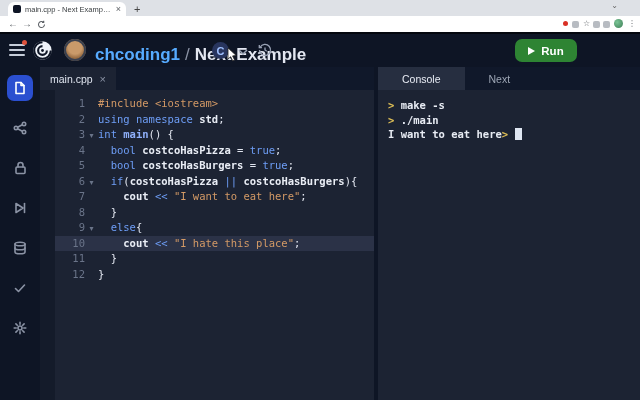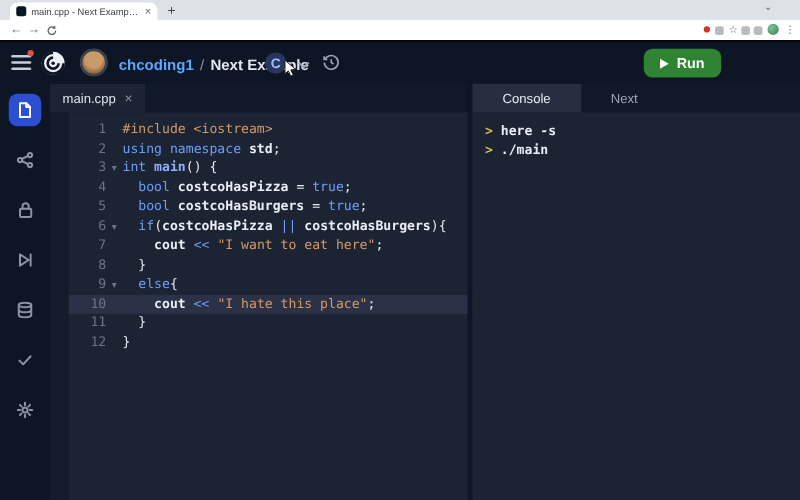--- a/index.html
+++ b/index.html
@@ -31,21 +31,21 @@
 
   
   #app-header { position:absolute; left:0; top:34px; width:640px; height:33px; background:#0e1525; }
   #hamburger { position:absolute; left:9px; top:10px; width:16px; height:12px; }
   #hamburger span { display:block; height:2px; background:#c6cdd9; margin-bottom:3px; border-radius:1px; }
   #notif-dot { position:absolute; left:22px; top:6px; width:5px; height:5px; border-radius:50%; background:#e0533d; }
   #replit-logo { position:absolute; left:32px; top:6px; width:21px; height:21px; }
   #header-avatar { position:absolute; left:64px; top:5px; width:22px; height:22px; border-radius:50%;
                    background:radial-gradient(circle at 50% 38%, #c99a6a 0 38%, #9a6e44 60%, #7c5634 100%);
                    box-shadow:0 0 0 2px #39404f inset; }
-  #breadcrumb { position:absolute; left:95px; top:11px; font-size:12px; display:flex; gap:5px; align-items:center; }
+  #breadcrumb { position:absolute; left:95px; top:11px; font-size:17px; display:flex; gap:5px; align-items:center; }
   #crumb-user { color:#57abff; font-weight:bold; }
   #crumb-sep { color:#8b93a5; }
   #crumb-project { color:#e3e7f1; font-weight:bold; }
   #lang-badge { position:absolute; left:212px; top:8px; width:17px; height:17px; border-radius:50%;
                 background:#28355e; color:#9fc0ff; font-size:11px; font-weight:bold;
                 display:flex; align-items:center; justify-content:center; }
   #lang-chevron { position:absolute; left:238px; top:15px; color:#9aa3b5; }
   #history-icon { position:absolute; left:258px; top:9px; color:#9aa3b5; }
   #run-button { position:absolute; left:515px; top:5px; width:62px; height:23px; background:#2e8433;
                 border-radius:7px; display:flex; align-items:center; justify-content:center; gap:6px;
@@ -247,18 +247,19 @@
   </div>
 
   <div id="panel-divider"></div>
 
   <div id="console-panel">
     <div id="console-tabbar">
       <div class="console-tab active">Console</div>
       <div class="console-tab">Next</div>
     </div>
     <div id="console-body">
-        <div class="console-line"><span class="prompt">&gt; </span><span>here -s</span></div>
+        <div class="console-line"><span class="prompt">&gt; </span><span>make -s</span></div>
         <div class="console-line"><span class="prompt">&gt; </span><span>./main</span></div>
+        <div class="console-line"><span>I want to eat here</span><span class="prompt">&gt; </span><span class="cursor-block"></span></div>
       </div>
   </div>
 
 </div>
 
 </body></html>

